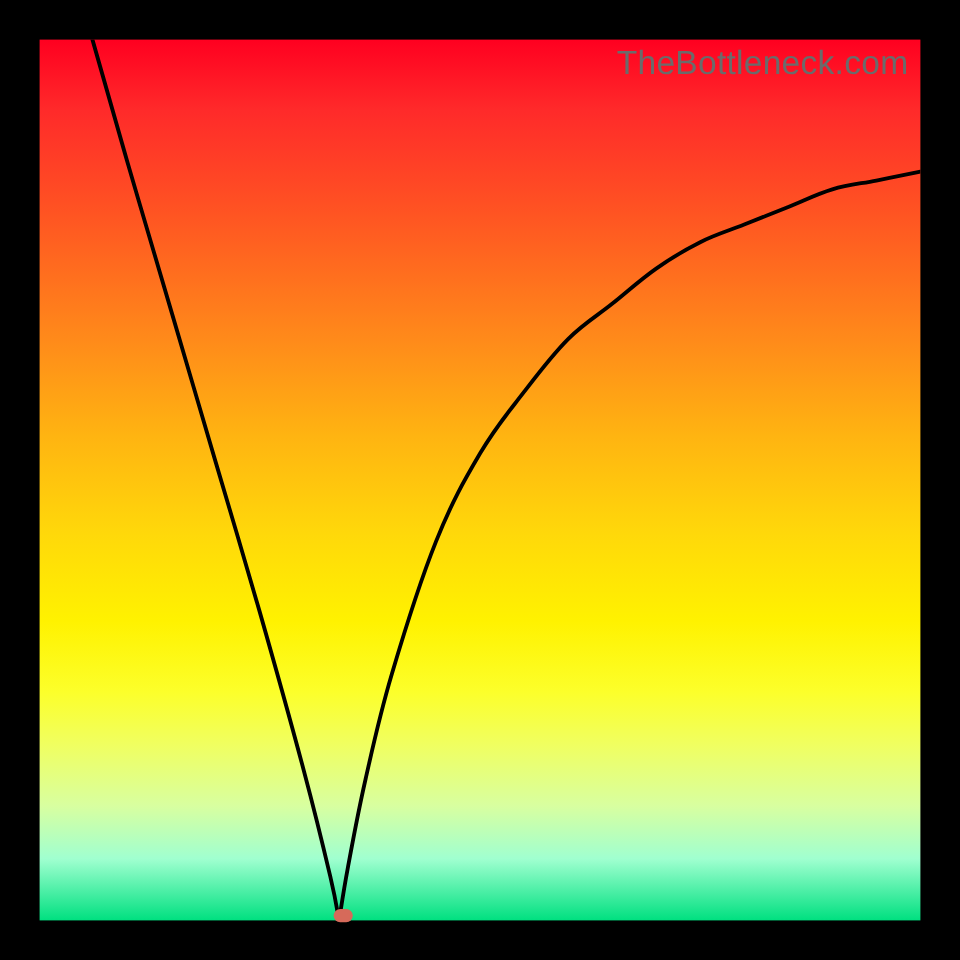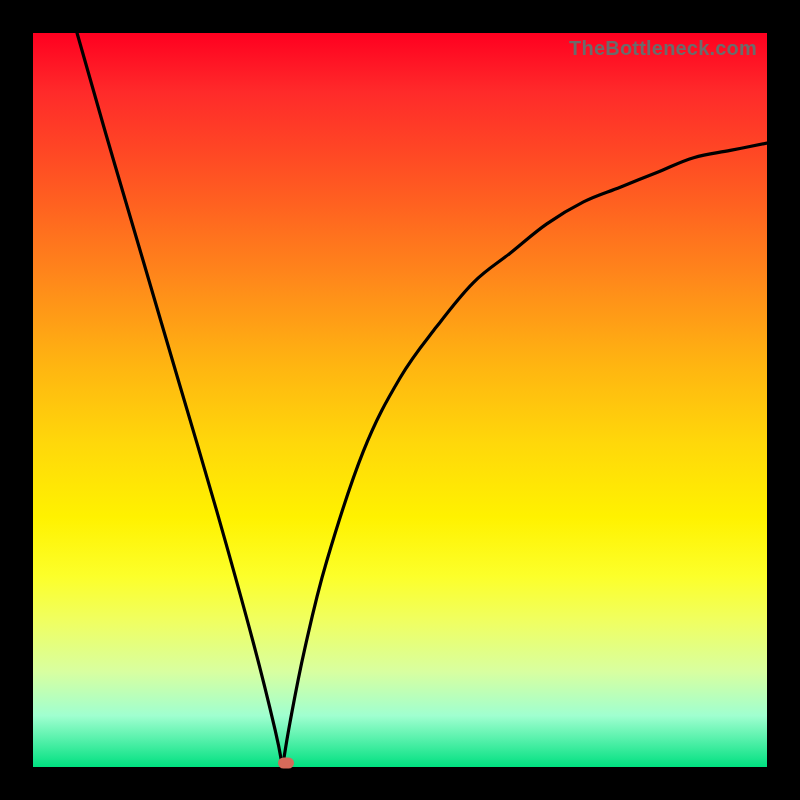--- a/index.html
+++ b/index.html
@@ -29,22 +29,22 @@
       #d8ffa0 87%,
       #a0ffd0 93%,
       #00e080 100%
     );
   }
   .attribution {
     position: absolute;
     top: 4px;
     right: 10px;
     font-family: Arial, Helvetica, sans-serif;
-    font-size: 20px;
-    font-weight: bold;
+    font-size: 28px;
+    font-weight: normal;
     color: #6b6b6b;
     letter-spacing: 0.2px;
   }
   .curves {
     position: absolute;
     left: 0;
     top: 0;
     width: 734px;
     height: 734px;
   }

